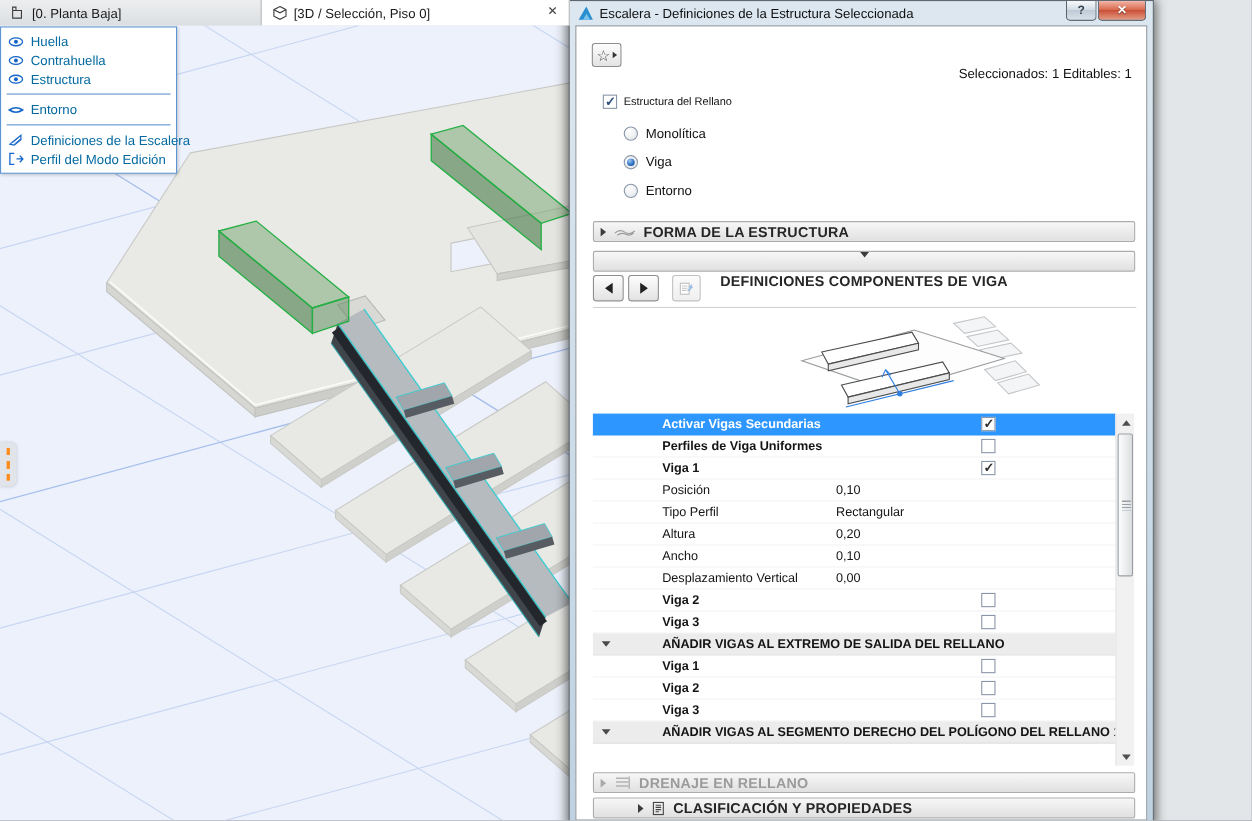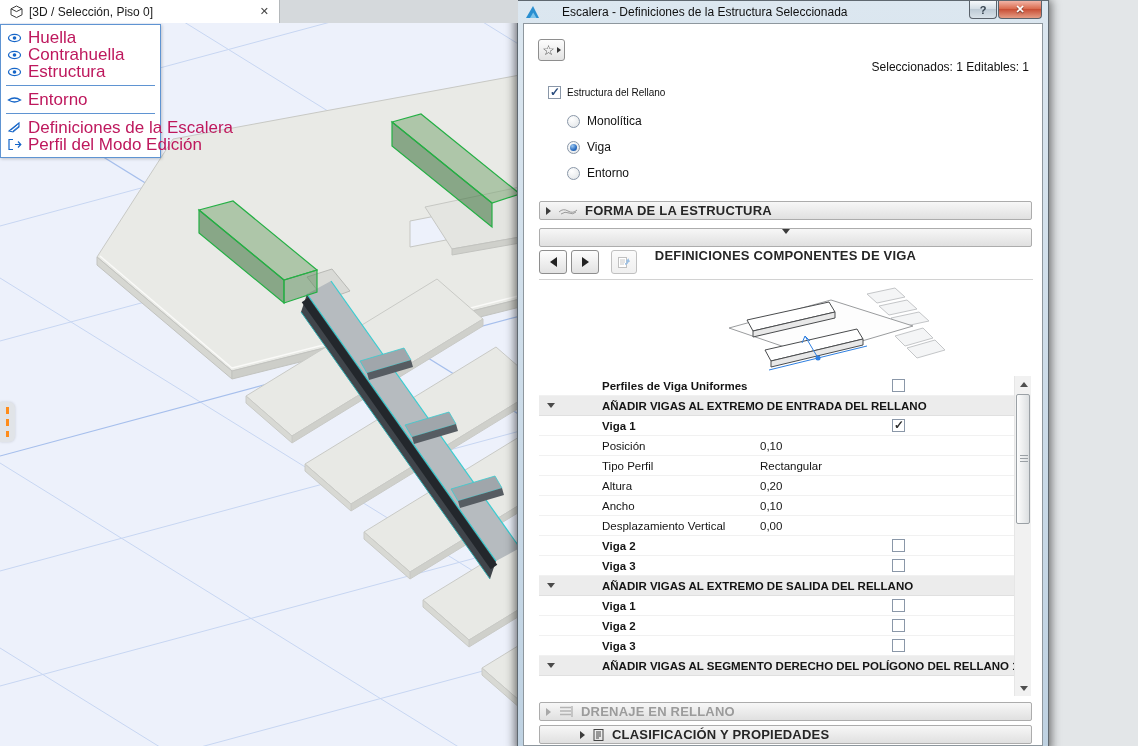--- a/index.html
+++ b/index.html
@@ -14,30 +14,30 @@
   .tab.active{background:#ffffff;width:280px;}
   .tab-close{position:absolute;right:10px;top:4px;font-size:11px;color:#444;cursor:default;line-height:14px;}
   #canvas3d{position:absolute;left:0;top:23px;}
   
   #handle{position:absolute;left:0;top:402px;width:15px;height:40px;background:#e1e4e8;border-radius:0 6px 6px 0;box-shadow:0 0 3px rgba(0,0,0,.15);}
   #handle .dash{position:absolute;left:6px;top:5px;width:3px;height:30px;
     background:repeating-linear-gradient(#ff8c1a 0 7px,transparent 7px 12px);}
 
   
   #ctxmenu{position:absolute;left:0;top:24px;width:161px;background:#fff;border:1px solid #5f94d2;box-shadow:1px 1px 3px rgba(0,0,0,.2);padding:4px 0;z-index:6;}
-  .cm-item{height:17px;display:flex;align-items:center;gap:6px;padding:0 6px;font-size:17px;color:#be185d;white-space:nowrap;}
+  .cm-item{height:17px;display:flex;align-items:center;gap:6px;padding:0 6px;font-size:12px;color:#0369a1;white-space:nowrap;}
   .cm-item svg{flex:0 0 auto;}
   .cm-div{border-top:1px solid #5f94d2;margin:5px 5px;}
 
   
   #dialog{position:absolute;left:517px;top:0;width:532px;height:752px;
     background:linear-gradient(#dce7f0,#bfd2e2);border:1px solid #5f6870;
     box-shadow:-3px 0 9px rgba(0,0,0,.4),3px 0 9px rgba(0,0,0,.4);}
   #titlebar{position:absolute;left:0;top:0;right:0;height:22px;display:flex;align-items:center;padding-left:7px;}
-  #titlebar .ttl{font-size:12px;color:#101010;margin-left:22px;}
+  #titlebar .ttl{font-size:12px;color:#101010;margin-left:5px;}
   .capbtn{position:absolute;top:0;height:18px;border:1px solid #5a626b;border-top:none;border-radius:0 0 4px 4px;
     display:flex;align-items:center;justify-content:center;font-size:11px;font-weight:bold;}
   #btn-help{right:51px;width:28px;color:#35424e;background:linear-gradient(#f6f9fb,#d3dde5 46%,#bcc9d4 47%,#d9e2e9);}
   #btn-close{right:6px;width:44px;color:#fff;text-shadow:0 1px 1px rgba(0,0,0,.5);
     background:linear-gradient(#f2b4a6,#da6c50 45%,#c64a31 46%,#e59c84);}
   #dlgbody{position:absolute;left:5px;top:22px;right:5px;bottom:5px;background:#ffffff;border:1px solid #8e979e;overflow:hidden;}
 
   
   #fav-btn{position:absolute;left:14px;top:15px;width:27px;height:22px;border:1px solid #8e8e8e;border-radius:3px;
     background:linear-gradient(#fdfdfd,#e3e3e3);display:flex;align-items:center;justify-content:center;gap:2px;font-size:14px;color:#444;}
@@ -182,20 +182,26 @@
       </g>
 
       <g stroke="#25b045" stroke-width="1.2">
         <polygon points="199,187 233,178 317,247 284,257" fill="rgba(125,168,118,0.55)"></polygon>
         <polygon points="199,187 284,257 284,280 199,210" fill="rgba(72,122,72,0.6)"></polygon>
         <polygon points="284,257 317,247 317,269 284,280" fill="rgba(96,142,96,0.55)"></polygon>
       </g>
     </svg>
 
     <div id="tabbar">
+      <div class="tab inactive">
+        <svg width="13" height="13" viewBox="0 0 13 13">
+          <path d="M1.5,4.5 V11.5 H9.5 V4.5 Z M1.5,4.5 V1.5 H4.5 V4.5" fill="none" stroke="#3c3c3c"></path>
+        </svg>
+        <span>[0. Planta Baja]</span>
+      </div>
       <div class="tab active">
         <svg width="13" height="14" viewBox="0 0 13 14">
           <polygon points="6.5,1 12,3.8 12,9.8 6.5,12.6 1,9.8 1,3.8" fill="none" stroke="#3c3c3c"></polygon>
           <polyline points="1,3.8 6.5,6.6 12,3.8 M6.5,6.6 6.5,12.6" fill="none" stroke="#3c3c3c"></polyline>
         </svg>
         <span>[3D / Selección, Piso 0]</span>
         <span class="tab-close">✕</span>
       </div>
     </div>
 
@@ -351,27 +357,27 @@
         </g>
         <g stroke="#2f7fe0" fill="none">
           <line x1="70" y1="86" x2="168" y2="62"></line>
           <line x1="119" y1="74" x2="106" y2="52"></line>
           <path d="M106,52 l-3,7 M106,52 l5,5"></path>
         </g>
         <circle cx="119" cy="74" r="2.5" fill="#2f7fe0"></circle>
       </svg>
 
       <div id="beam-table">
+          <div class="trow item selected">
+            <span class="rlbl">Activar Vigas Secundarias</span>
+            <span class="wcheck cb dark on"></span>
+          </div>
           <div class="trow item">
             <span class="rlbl">Perfiles de Viga Uniformes</span>
             <span class="wcheck cb dark"></span>
-          </div>
-          <div class="trow section">
-            <span class="tri-d"></span>
-            <span class="rlbl">AÑADIR VIGAS AL EXTREMO DE ENTRADA DEL RELLANO</span>
           </div>
           <div class="trow item">
             <span class="rlbl">Viga 1</span>
             <span class="wcheck cb dark on"></span>
           </div>
           <div class="trow property">
             <span class="rlbl">Posición</span>
             <span class="rval">0,10</span>
           </div>
           <div class="trow property">

